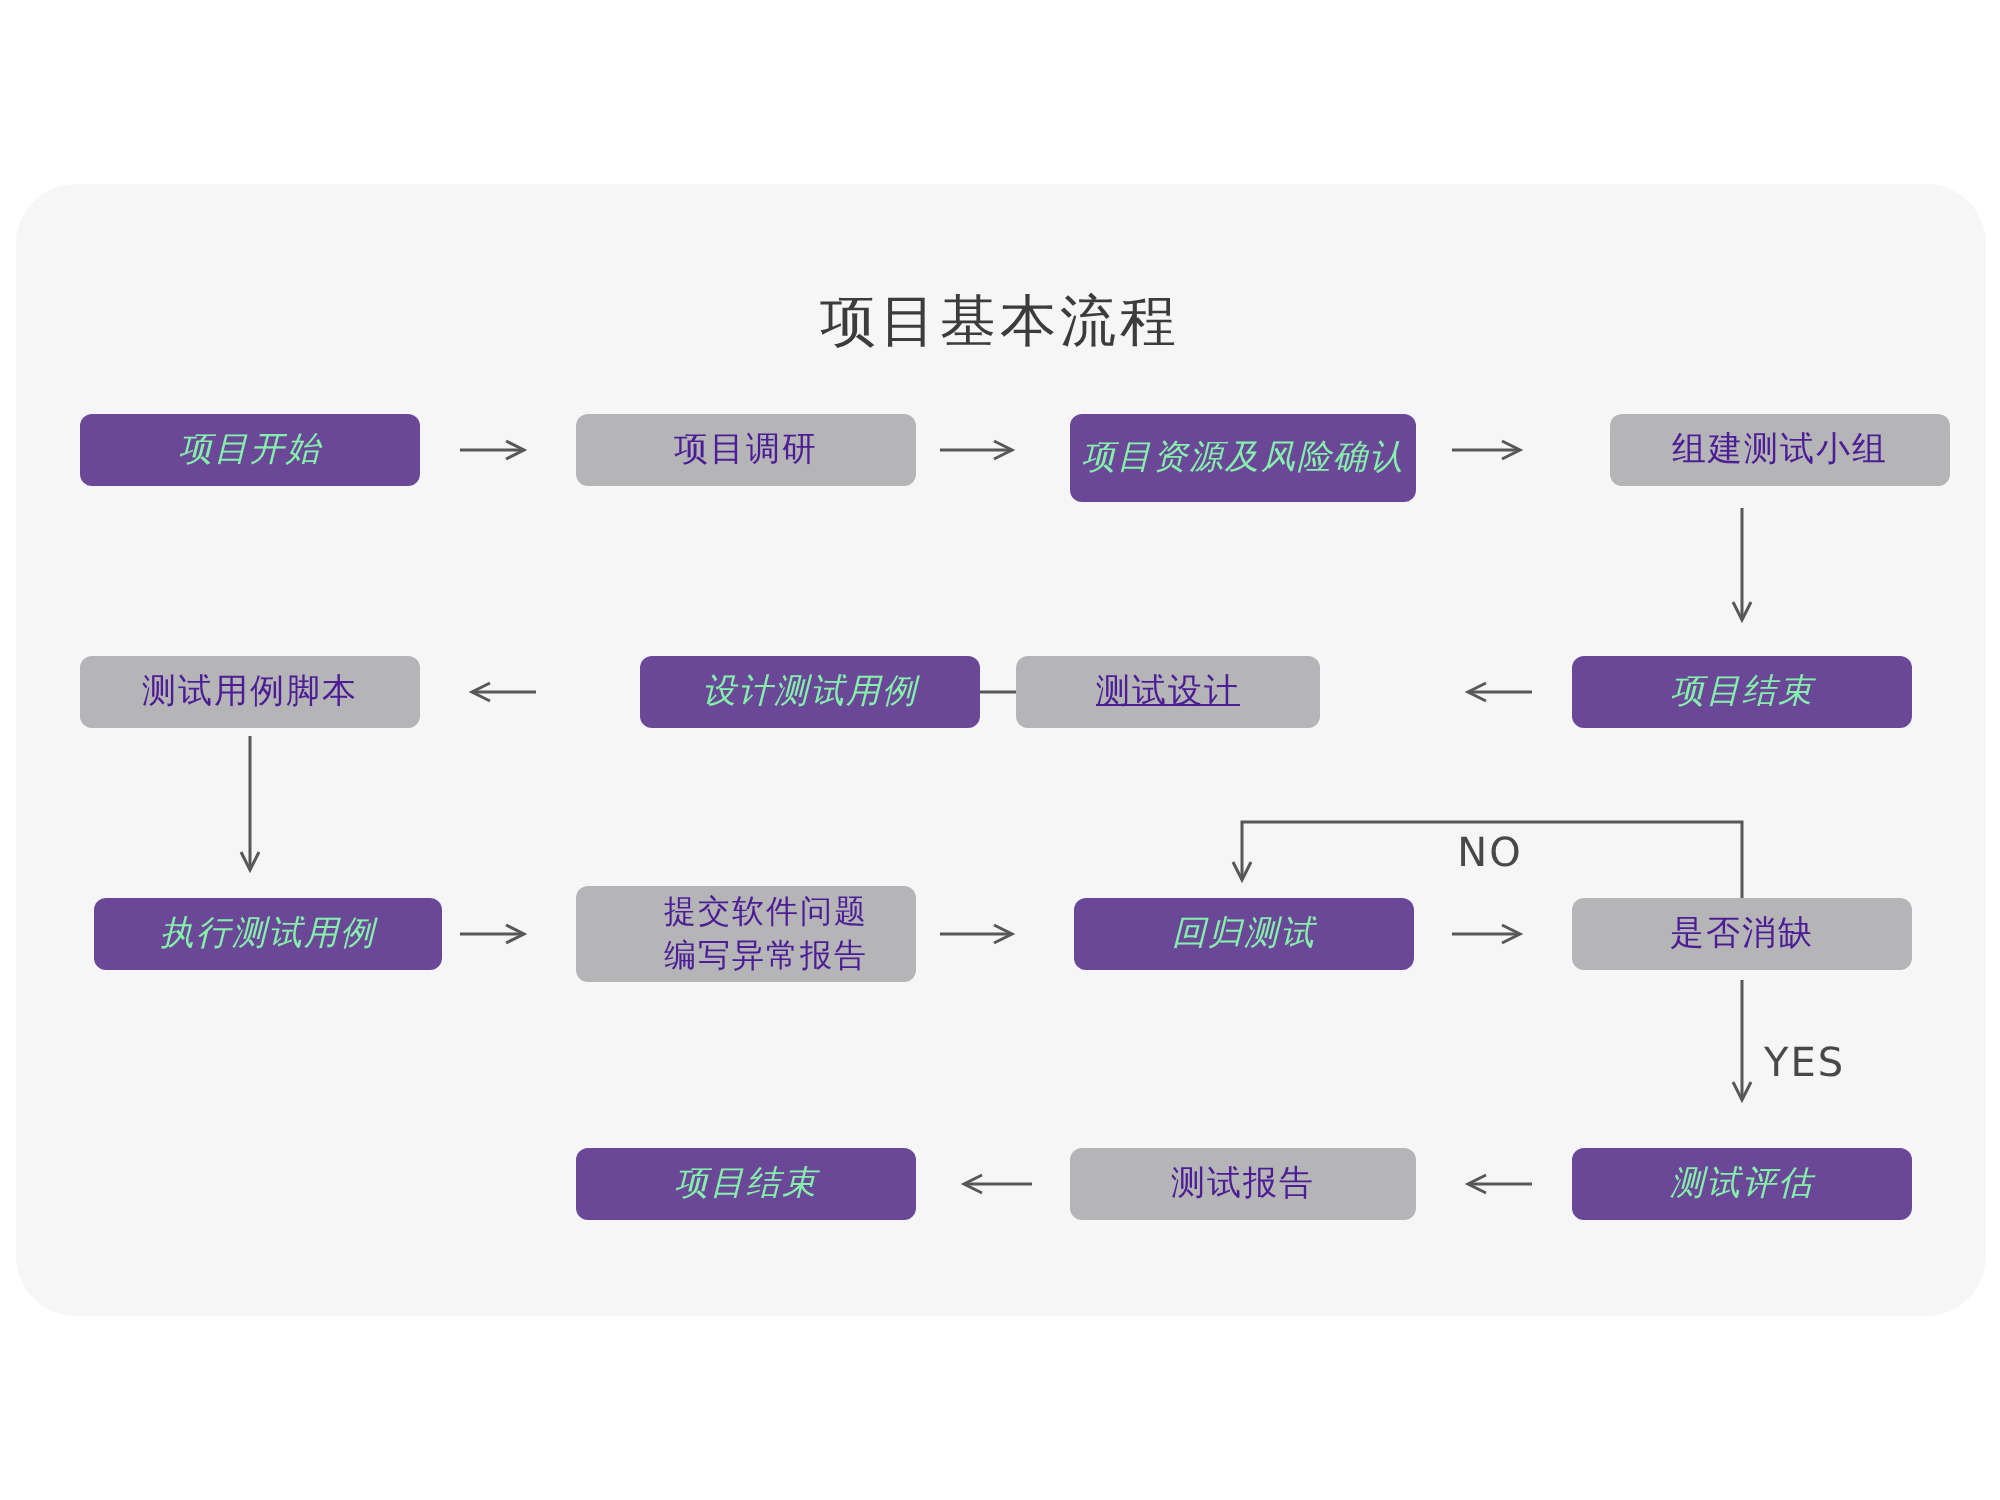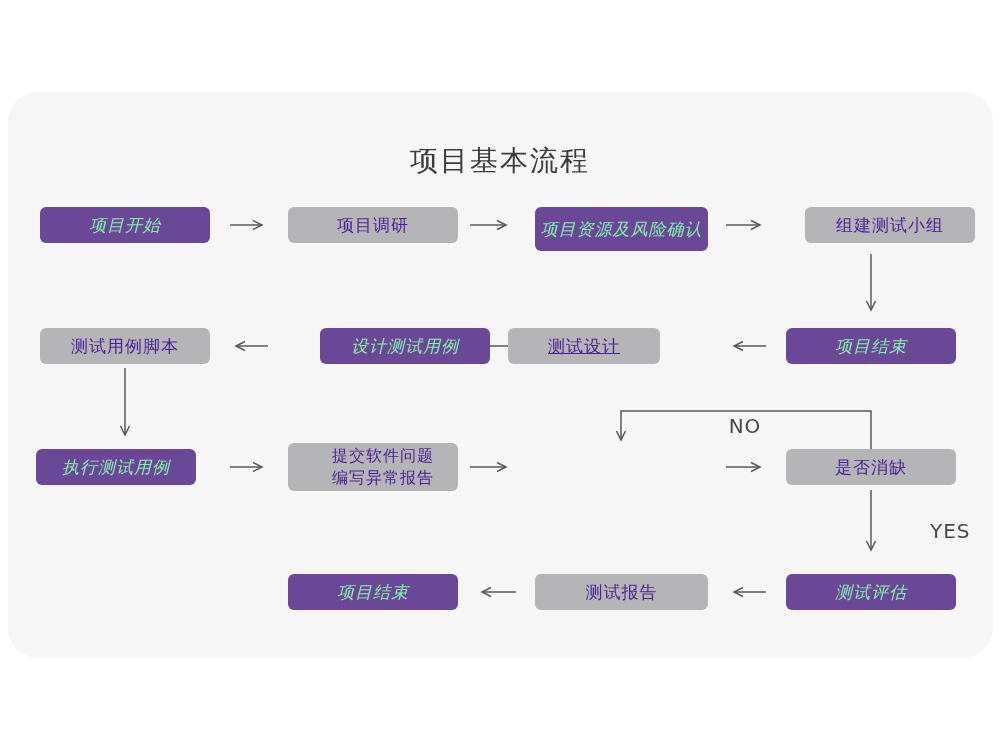--- a/index.html
+++ b/index.html
@@ -25,31 +25,31 @@
   .node.tall{flex-direction:column;font-size:16px;line-height:22px;}
   
   .r1c1{left:40px;top:207px;width:170px;height:36px;}
   .r1c2{left:288px;top:207px;width:170px;height:36px;}
   .r1c3{left:535px;top:207px;width:173px;height:44px;}
   .r1c4{left:786px;top:207px;width:170px;height:36px;margin-left:19px;}
   .r2c1{left:40px;top:328px;width:170px;height:36px;}
   .r2c2{left:288px;top:328px;width:170px;height:36px;margin-left:32px;}
   .r2c3{left:508px;top:328px;width:152px;height:36px;text-decoration:underline;}
   .r2c4{left:786px;top:328px;width:170px;height:36px;}
-  .r3c1{left:36px;top:449px;width:160px;height:36px;}
+  .r3c1{left:47px;top:449px;width:174px;height:36px;}
   .r3c2{left:288px;top:443px;width:170px;height:48px;padding-left:20px;}
   .r3c3{left:537px;top:449px;width:170px;height:36px;}
   .r3c4{left:786px;top:449px;width:170px;height:36px;}
   .r4c2{left:288px;top:574px;width:170px;height:36px;}
   .r4c3{left:535px;top:574px;width:173px;height:36px;}
   .r4c4{left:786px;top:574px;width:170px;height:36px;}
   .connectors{position:absolute;left:0;top:0;width:1000px;height:750px;pointer-events:none;}
   .branch-label{position:absolute;font-size:20px;color:var(--label);letter-spacing:1px;}
   .label-no{left:745px;top:414px;transform:translateX(-50%);}
-  .label-yes{left:882px;top:519px;margin-left:48px;}
+  .label-yes{left:882px;top:519px;}
 </style>
 </head>
 <body>
 
 <div class="stage">
   <div class="card"></div>
 
   <div class="title">项目基本流程</div>
 
   <svg class="connectors" width="1000" height="750" viewBox="0 0 1000 750">
@@ -96,18 +96,19 @@
   <div class="node gray r2c1">测试用例脚本</div>
   <div class="node purple r2c2">设计测试用例</div>
   <div class="node gray r2c3">测试设计</div>
   <div class="node purple r2c4">项目结束</div>
 
   <div class="node purple r3c1">执行测试用例</div>
   <div class="node gray tall r3c2">
     <span>提交软件问题</span>
     <span>编写异常报告</span>
   </div>
+  <div class="node purple r3c3">回归测试</div>
   <div class="node gray r3c4">是否消缺</div>
 
   <div class="node purple r4c2">项目结束</div>
   <div class="node gray r4c3">测试报告</div>
   <div class="node purple r4c4">测试评估</div>
 </div>
 
 </body></html>

